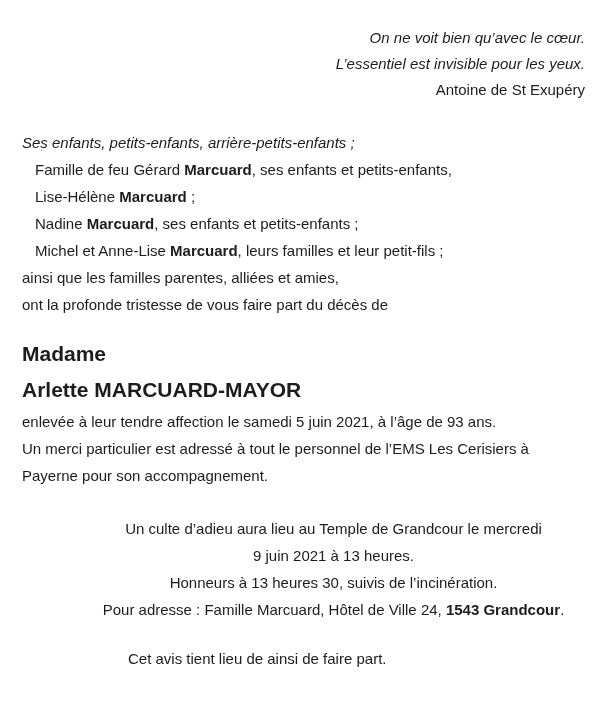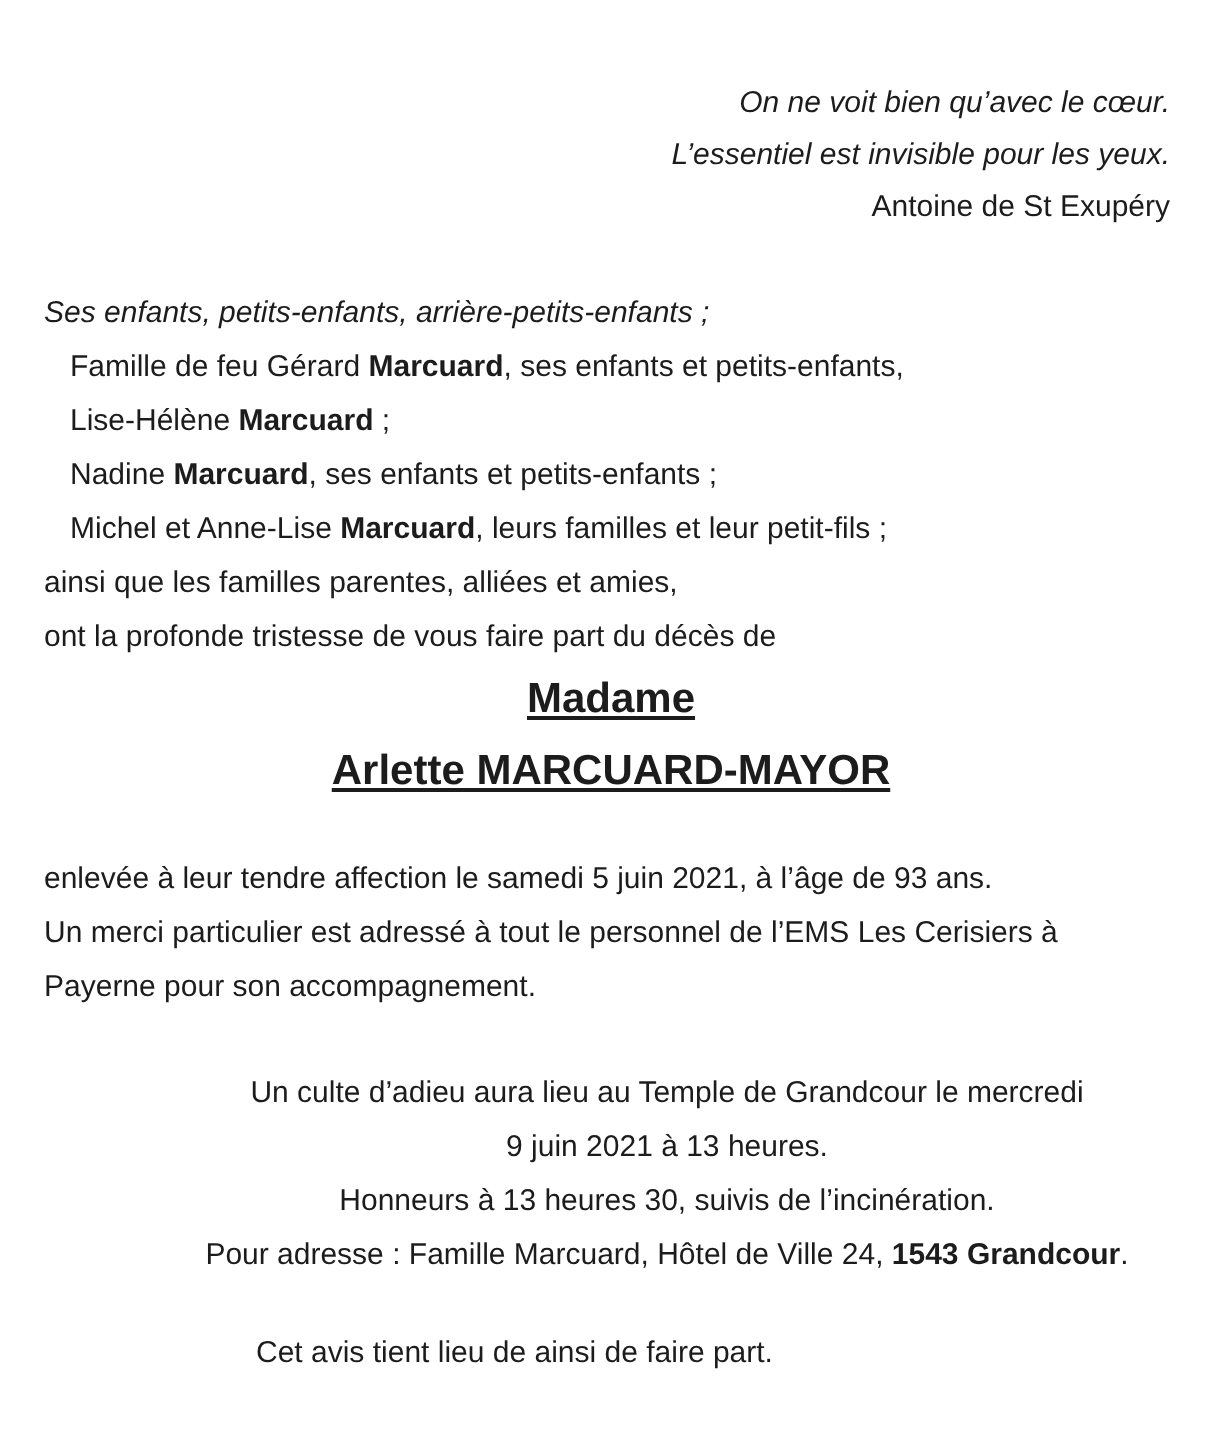--- a/index.html
+++ b/index.html
@@ -15,21 +15,21 @@
     font-size: 15px;
     overflow: hidden;
   }
   .page {
     width: 611px;
     height: 728px;
     box-sizing: border-box;
   }
   
   .quote-block {
-    padding-top: 39px;
+    padding-top: 25px;
     padding-right: 26px;
     text-align: right;
     line-height: 26px;
   }
   .quote-line {
     font-style: italic;
     white-space: nowrap;
   }
   .quote-attribution {
     font-style: normal;
@@ -53,28 +53,26 @@
     white-space: nowrap;
   }
   .family-closing {
     white-space: nowrap;
   }
   .bold {
     font-weight: bold;
   }
   
   .deceased-block {
-    text-align: center;
+    margin-top: 18px;
     font-weight: bold;
     font-size: 21px;
     line-height: 36px;
-    text-decoration: underline;
   }
   .death-paragraph {
-    margin-top: 22px;
     line-height: 27px;
   }
   .death-paragraph .para-line {
     white-space: nowrap;
   }
   .ceremony-block {
     margin-top: 26px;
     padding-left: 56px;
     line-height: 27px;
   }

